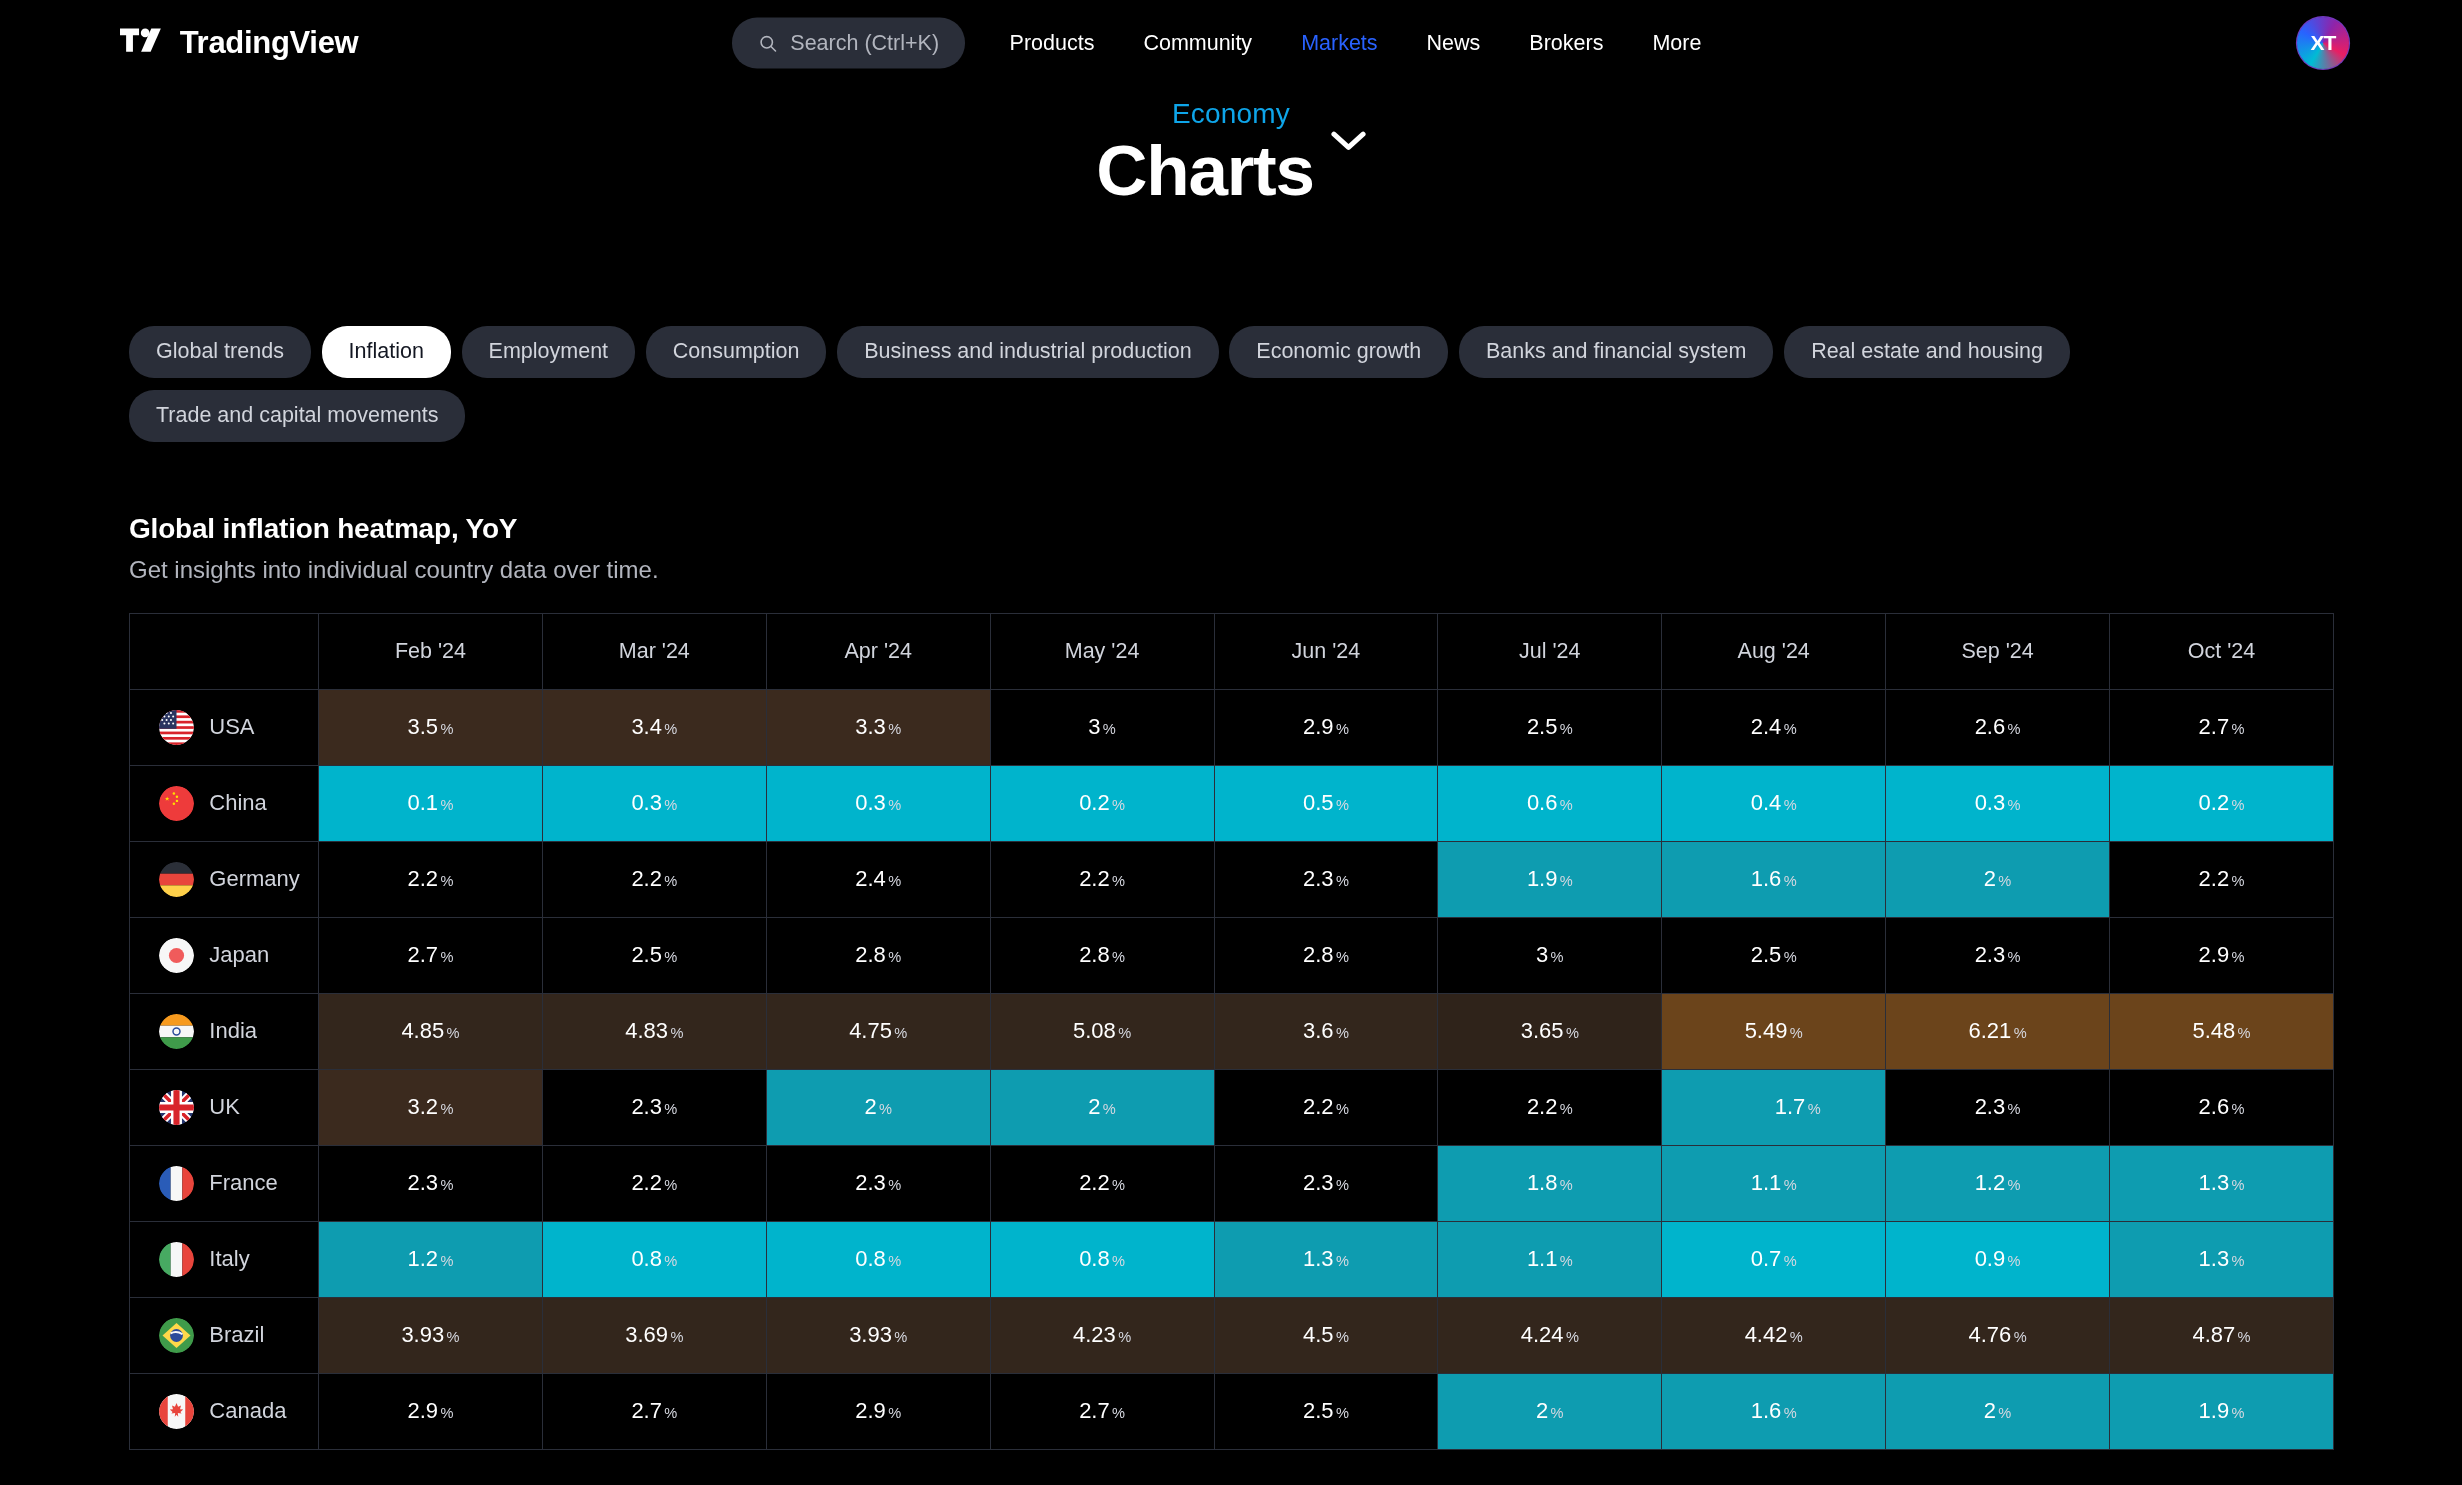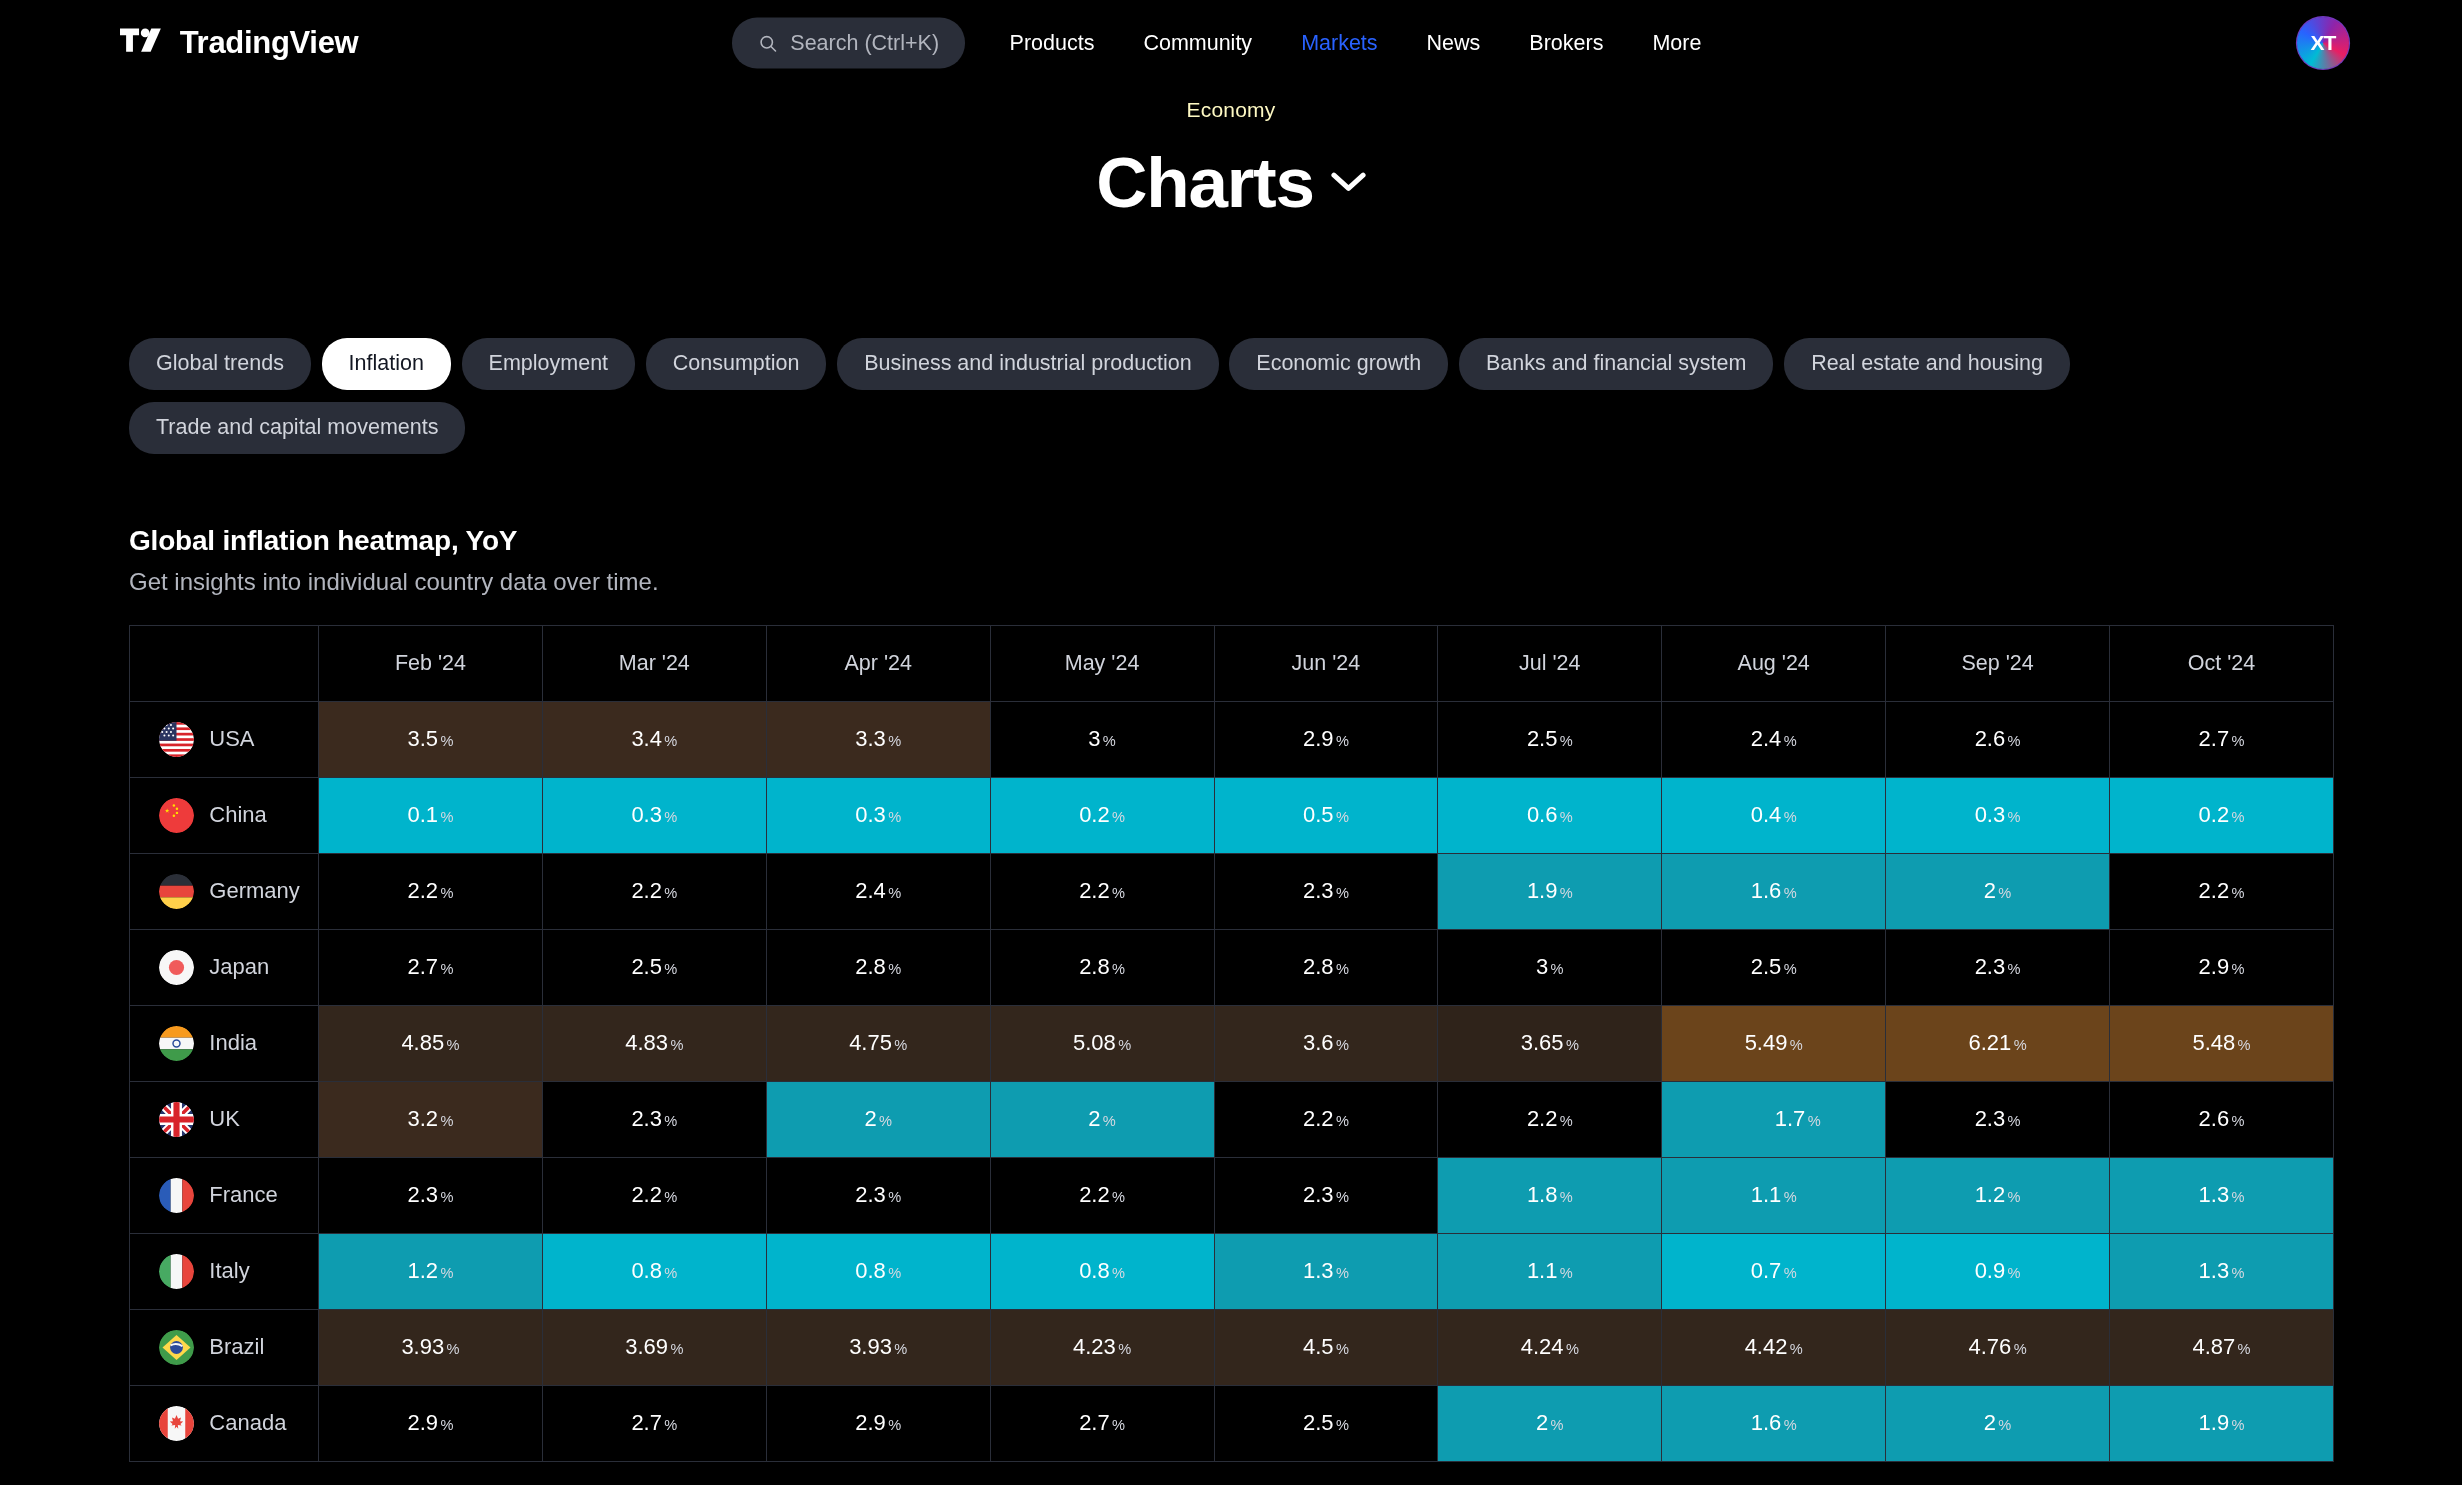--- a/index.html
+++ b/index.html
@@ -88,32 +88,31 @@
     position: absolute;
     inset: -2.3px;
     border-radius: 50%;
     background: conic-gradient(from 210deg, #00bcd4, #2962ff, #8e24aa, #e91e63, #00bcd4);
     z-index: -1;
   }
 
   
   .page-head { text-align: center; margin-top: 12.3px; }
   .eyebrow {
-    color: #fef9c3;
-    font-size: 21px;
+    color: #0ea5e9;
+    font-size: 28px;
     letter-spacing: 0.2px;
   }
   .big-title {
-    margin-top: 20px;
     color: #ffffff;
     font-size: 71px;
     font-weight: bold;
     letter-spacing: -1.2px;
     display: inline-flex;
-    align-items: center;
+    align-items: flex-start;
     gap: 17px;
     cursor: pointer;
   }
   .chev { width: 35px; height: 23px; display:block; }
 
   
   .pills {
     margin: 115px 0 0 0;
     padding: 0 129px;
     display: flex;

